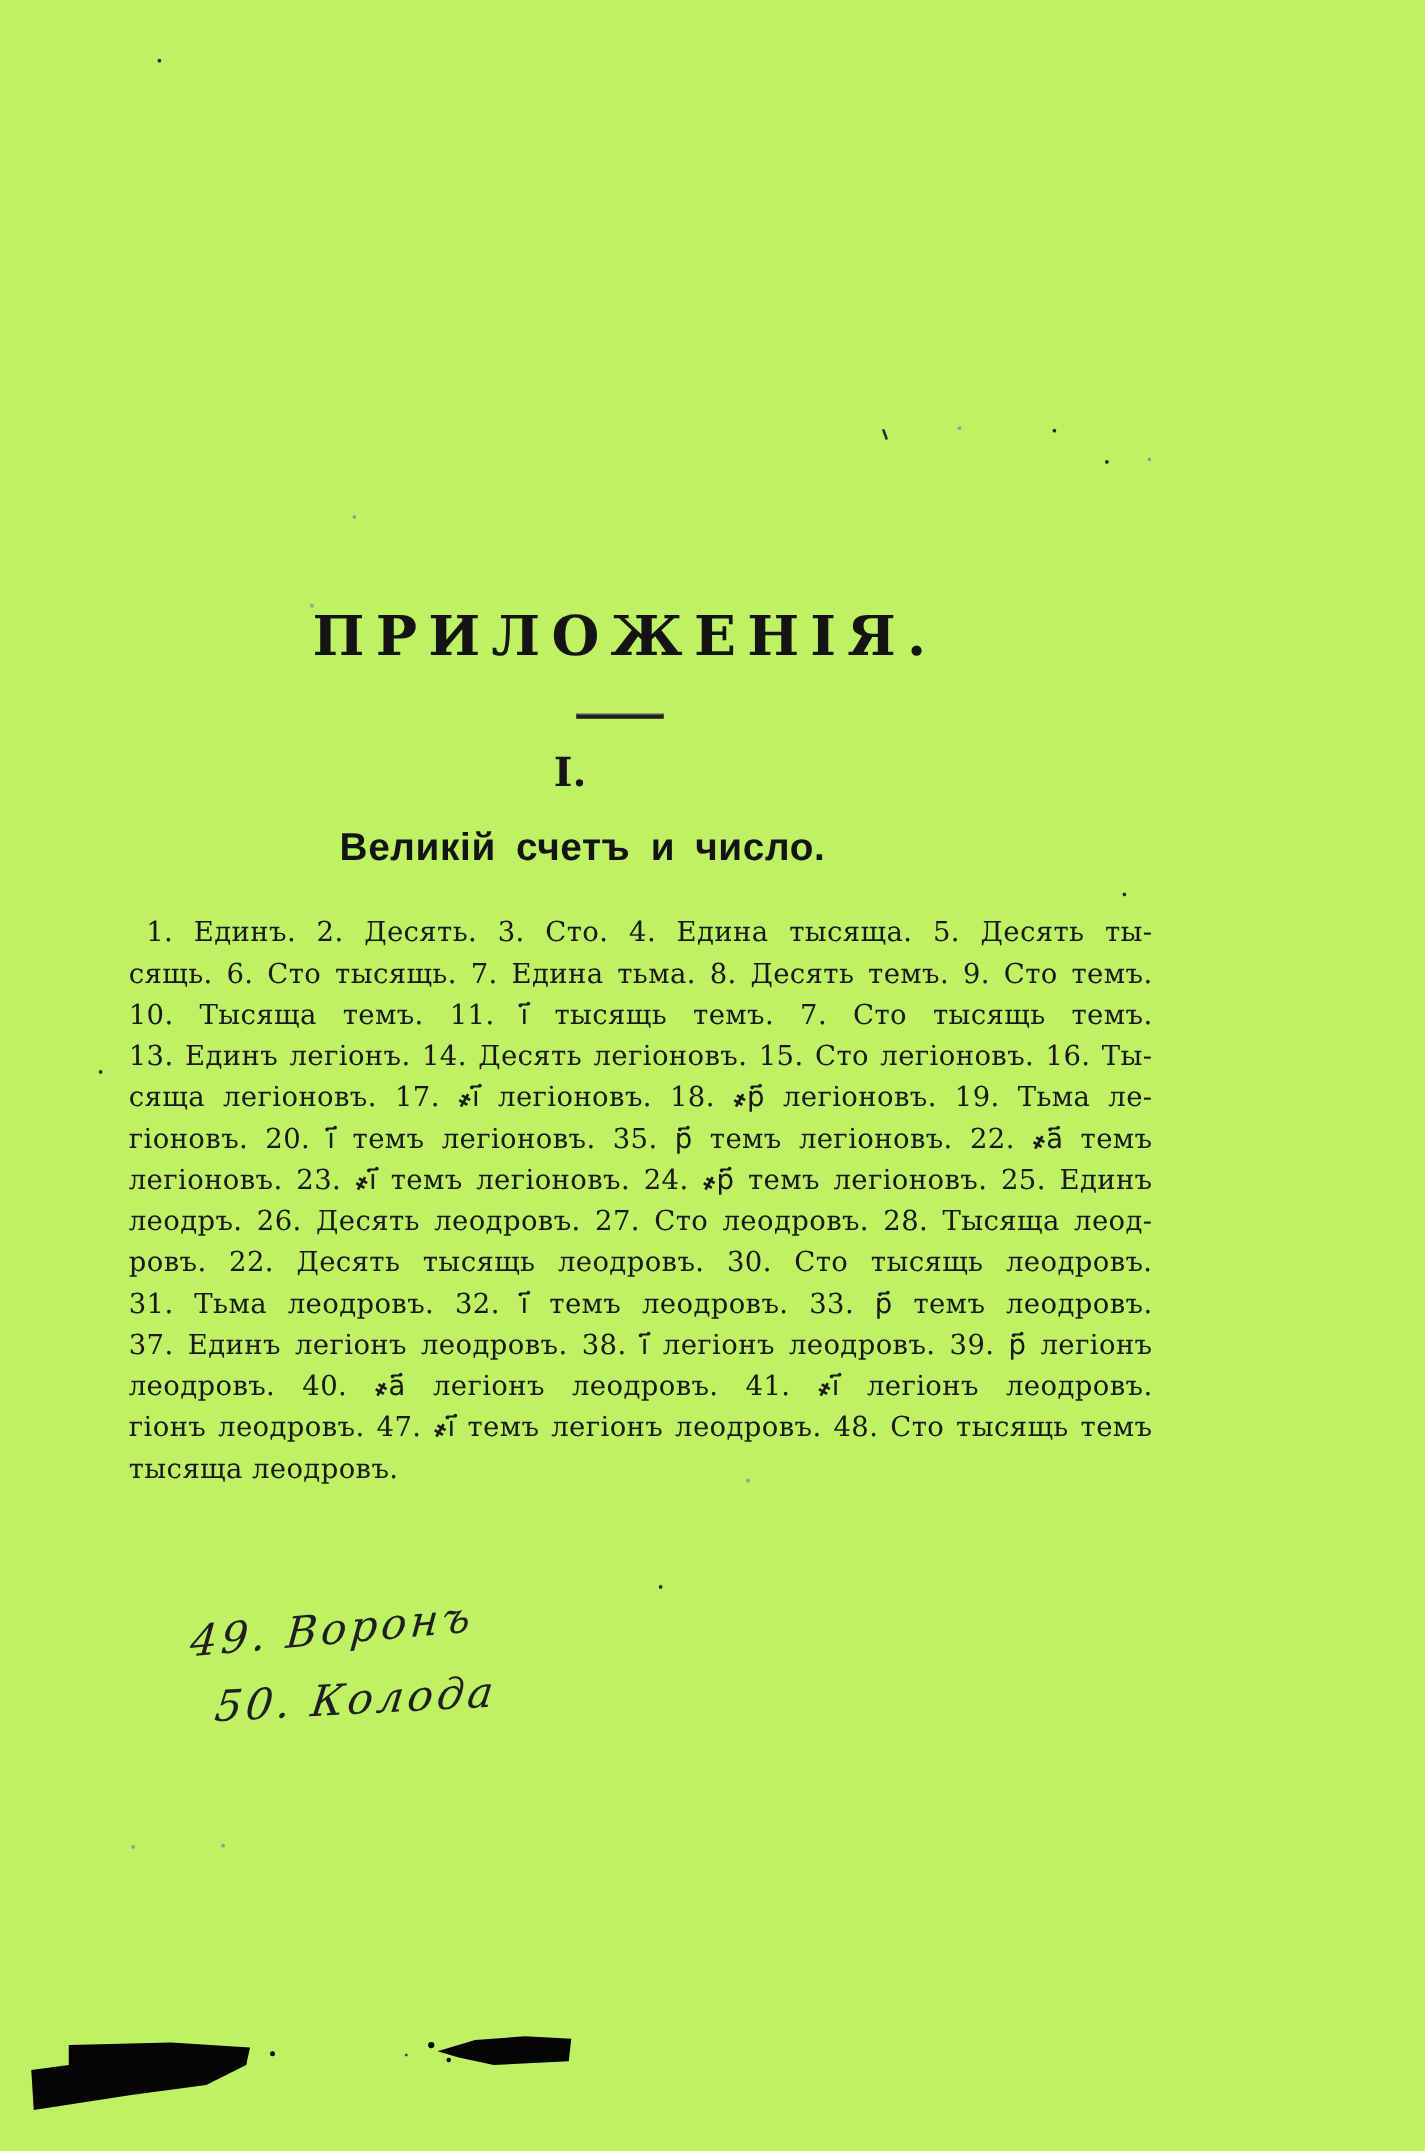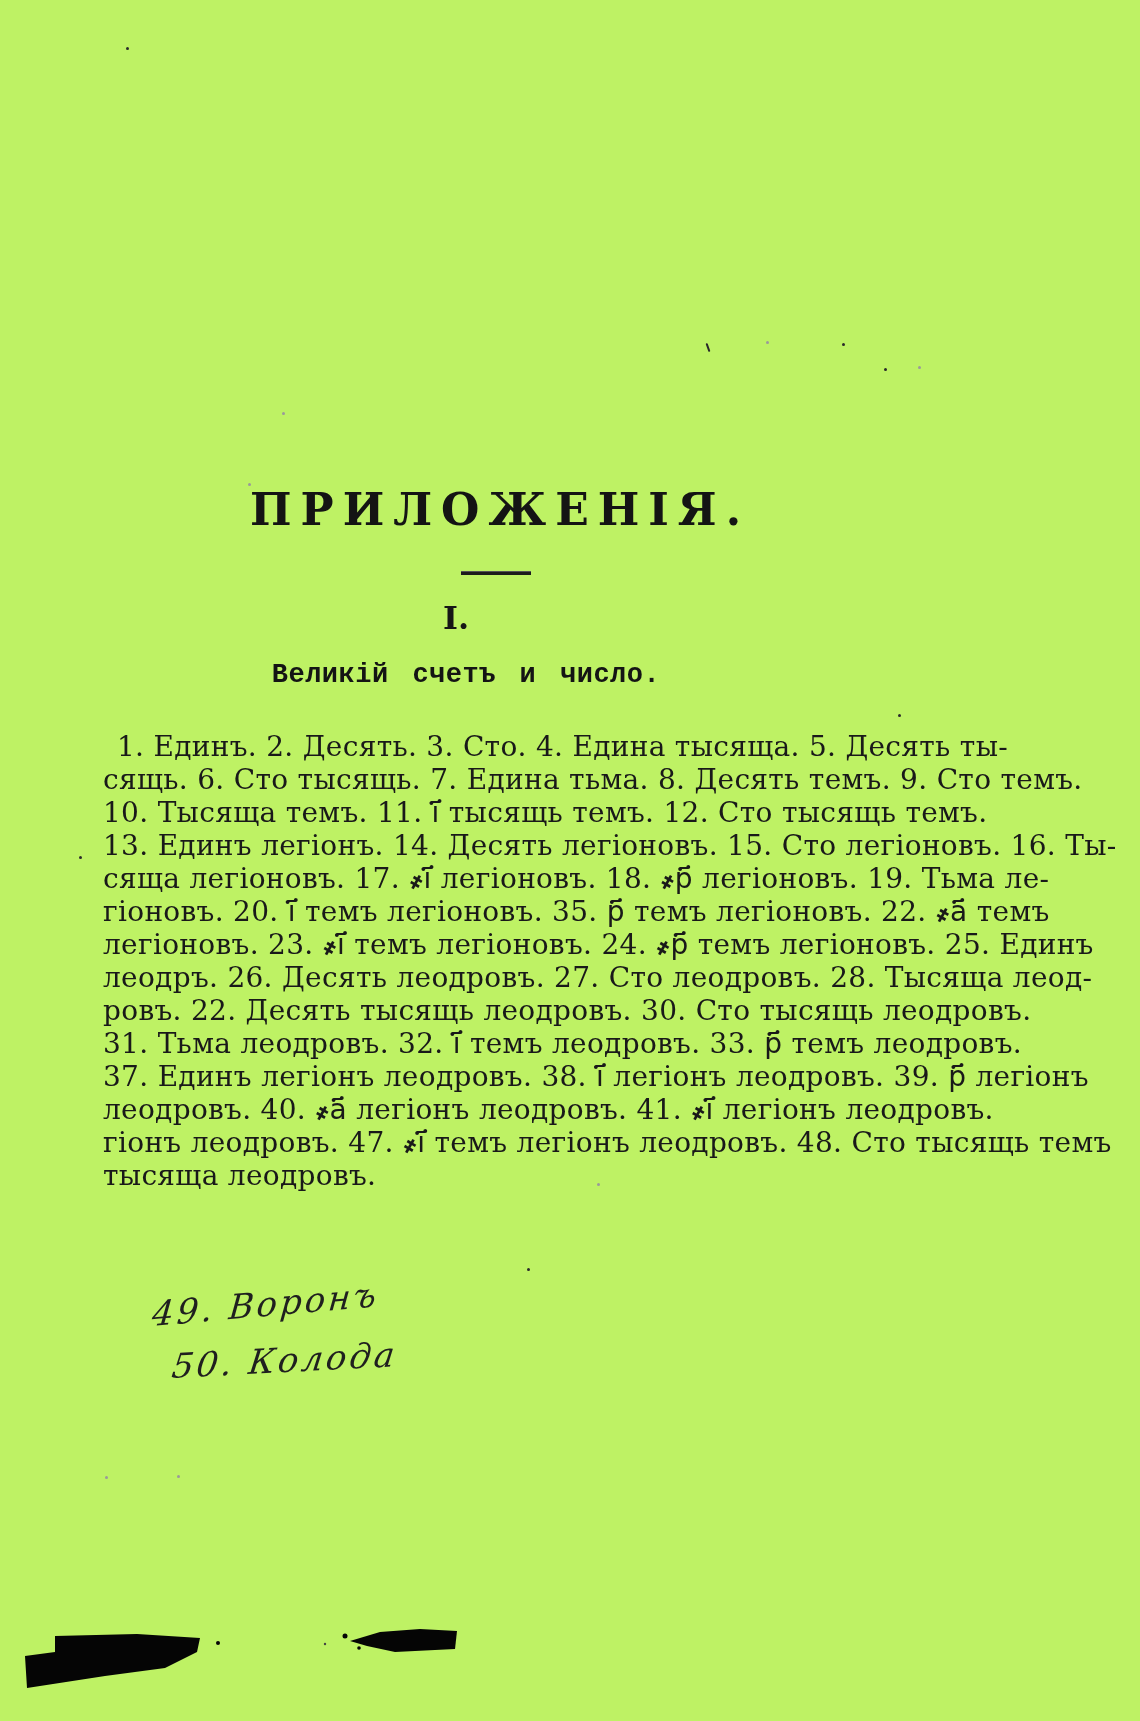--- a/index.html
+++ b/index.html
@@ -44,34 +44,34 @@
     text-align: center;
     font-size: 32px;
     font-weight: bold;
     color: #161616;
   }
   .subtitle {
     position: absolute;
     top: 660px; left: 0;
     width: 932px;
     text-align: center;
-    font-family: Liberation Mono, monospace;
+    font-family: Liberation Sans, sans-serif;
     font-weight: bold;
-    font-size: 27px;
+    font-size: 31px;
     letter-spacing: 0.5px;
     word-spacing: 7px;
     color: #141414;
   }
 
   
   .body-text {
     position: absolute;
     top: 730px; left: 103px;
     width: 819px;
-    font-size: 28px;
+    font-size: 22px;
     line-height: 33px;
     letter-spacing: 0.3px;
     color: #191919;
   }
   .body-text .line {
     text-align: justify;
     text-align-last: justify;
     white-space: nowrap;
   }
   .body-text .line.first { text-indent: 14px; }
@@ -114,21 +114,21 @@
 <div class="page">
 
   <div class="title">ПРИЛОЖЕНІЯ.</div>
   <div class="rule"></div>
   <div class="section-number">I.</div>
   <div class="subtitle">Великій счетъ и число.</div>
 
   <div class="body-text">
     <div class="line first">1. Единъ. 2. Десять. 3. Сто. 4. Едина тысяща. 5. Десять ты-</div>
     <div class="line">сящь. 6. Сто тысящь. 7. Едина тьма. 8. Десять темъ. 9. Сто темъ.</div>
-    <div class="line">10. Тысяща темъ. 11. і҃ тысящь темъ. 12. Сто тысящь темъ.</div>
+    <div class="line">10. Тысяща темъ. 11. і҃ тысящь темъ. 7. Сто тысящь темъ.</div>
     <div class="line">13. Единъ легіонъ. 14. Десять легіоновъ. 15. Сто легіоновъ. 16. Ты-</div>
     <div class="line">сяща легіоновъ. 17. ҂і҃ легіоновъ. 18. ҂р҃ легіоновъ. 19. Тьма ле-</div>
     <div class="line">гіоновъ. 20. і҃ темъ легіоновъ. 35. р҃ темъ легіоновъ. 22. ҂а҃ темъ</div>
     <div class="line">легіоновъ. 23. ҂і҃ темъ легіоновъ. 24. ҂р҃ темъ легіоновъ. 25. Единъ</div>
     <div class="line">леодръ. 26. Десять леодровъ. 27. Сто леодровъ. 28. Тысяща леод-</div>
     <div class="line">ровъ. 22. Десять тысящь леодровъ. 30. Сто тысящь леодровъ.</div>
     <div class="line">31. Тьма леодровъ. 32. і҃ темъ леодровъ. 33. р҃ темъ леодровъ.</div>
     <div class="line">37. Единъ легіонъ леодровъ. 38. і҃ легіонъ леодровъ. 39. р҃ легіонъ</div>
     <div class="line">леодровъ. 40. ҂а҃ легіонъ леодровъ. 41. ҂і҃ легіонъ леодровъ.</div>
     <div class="line">гіонъ леодровъ. 47. ҂і҃ темъ легіонъ леодровъ. 48. Сто тысящь темъ</div>

